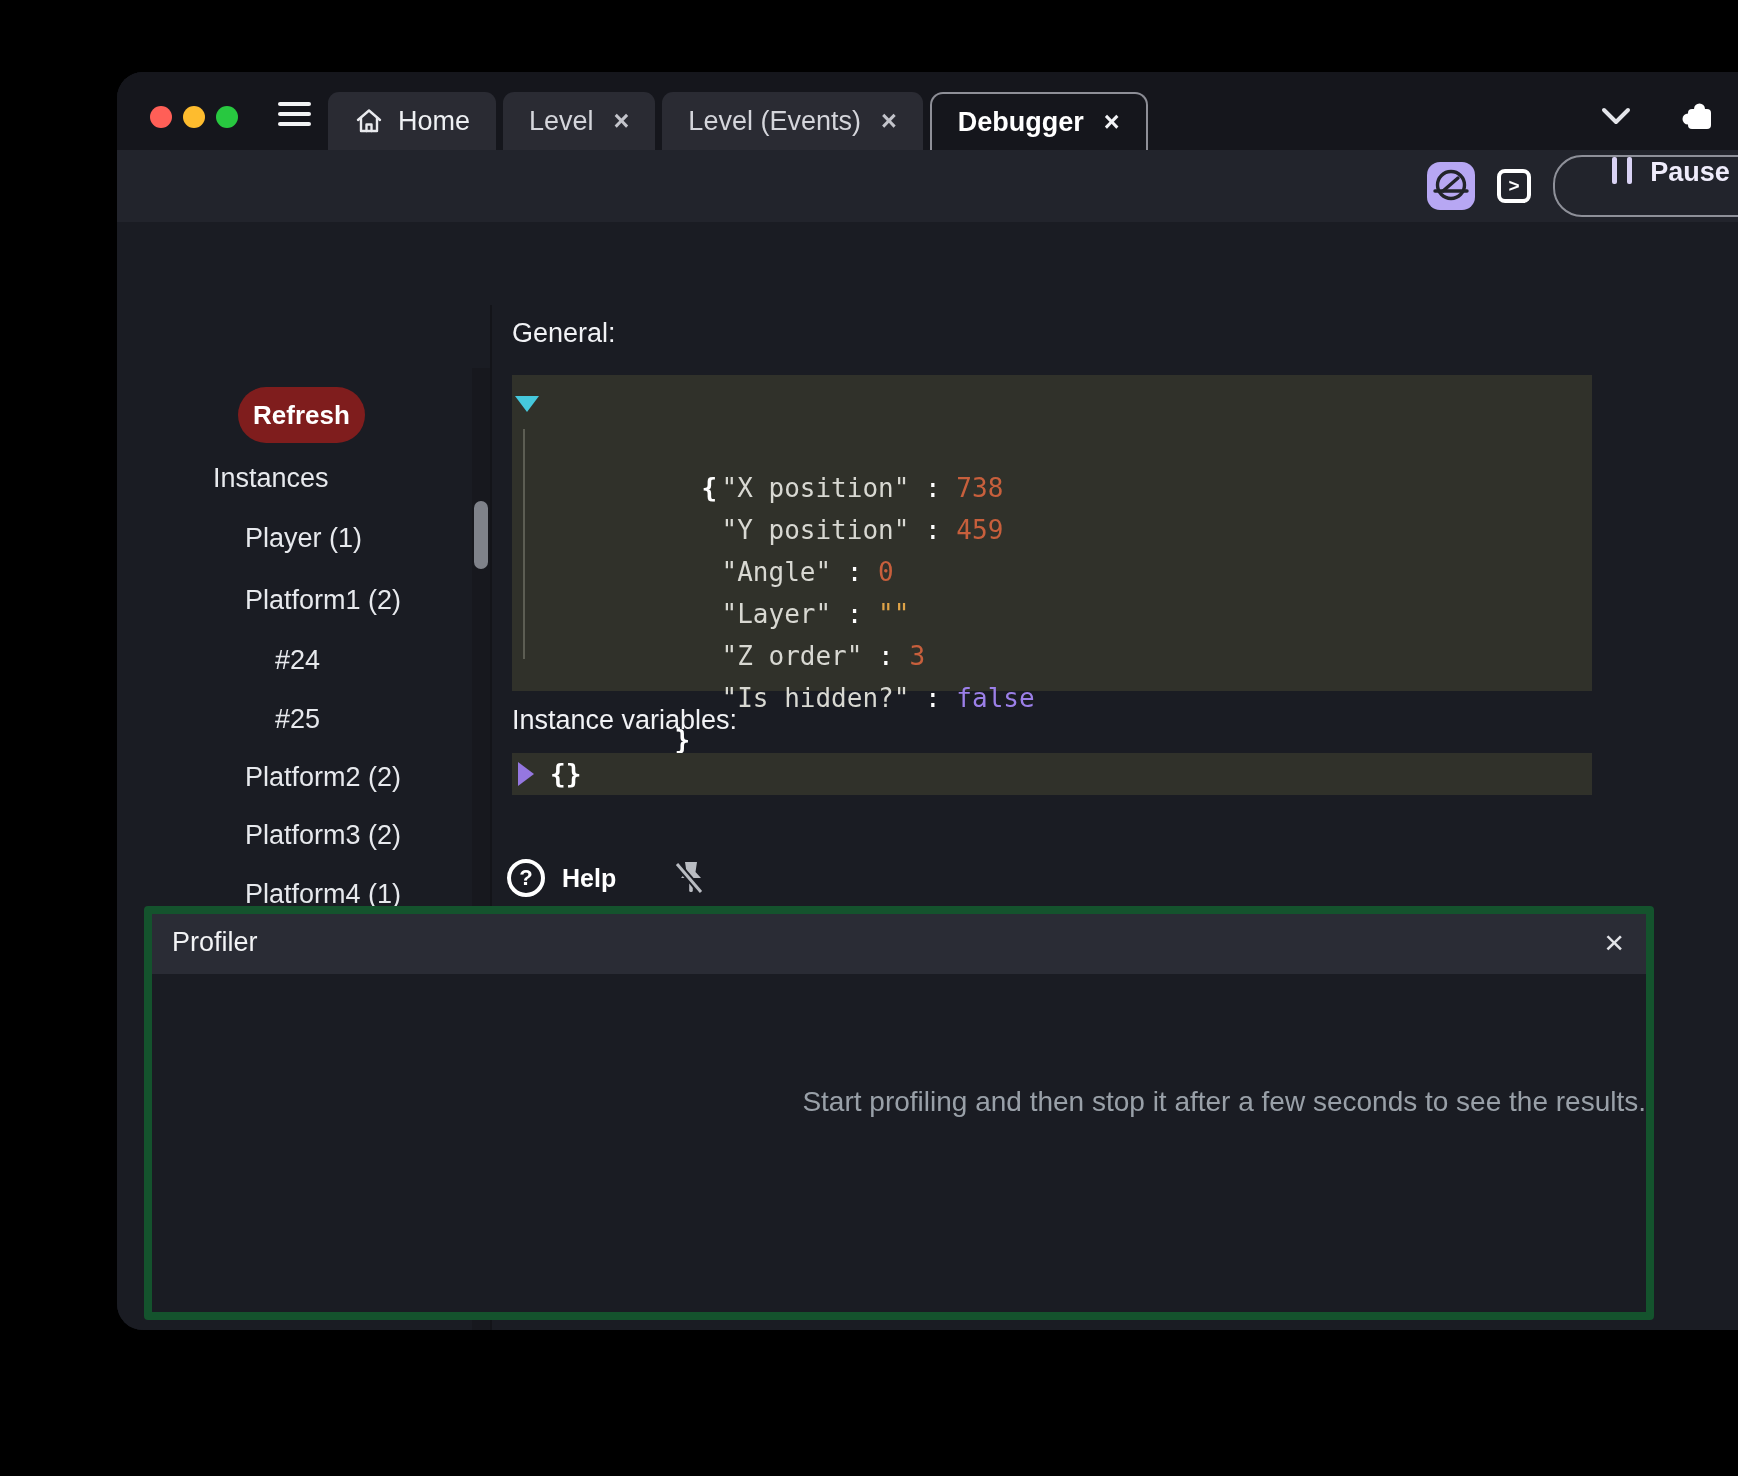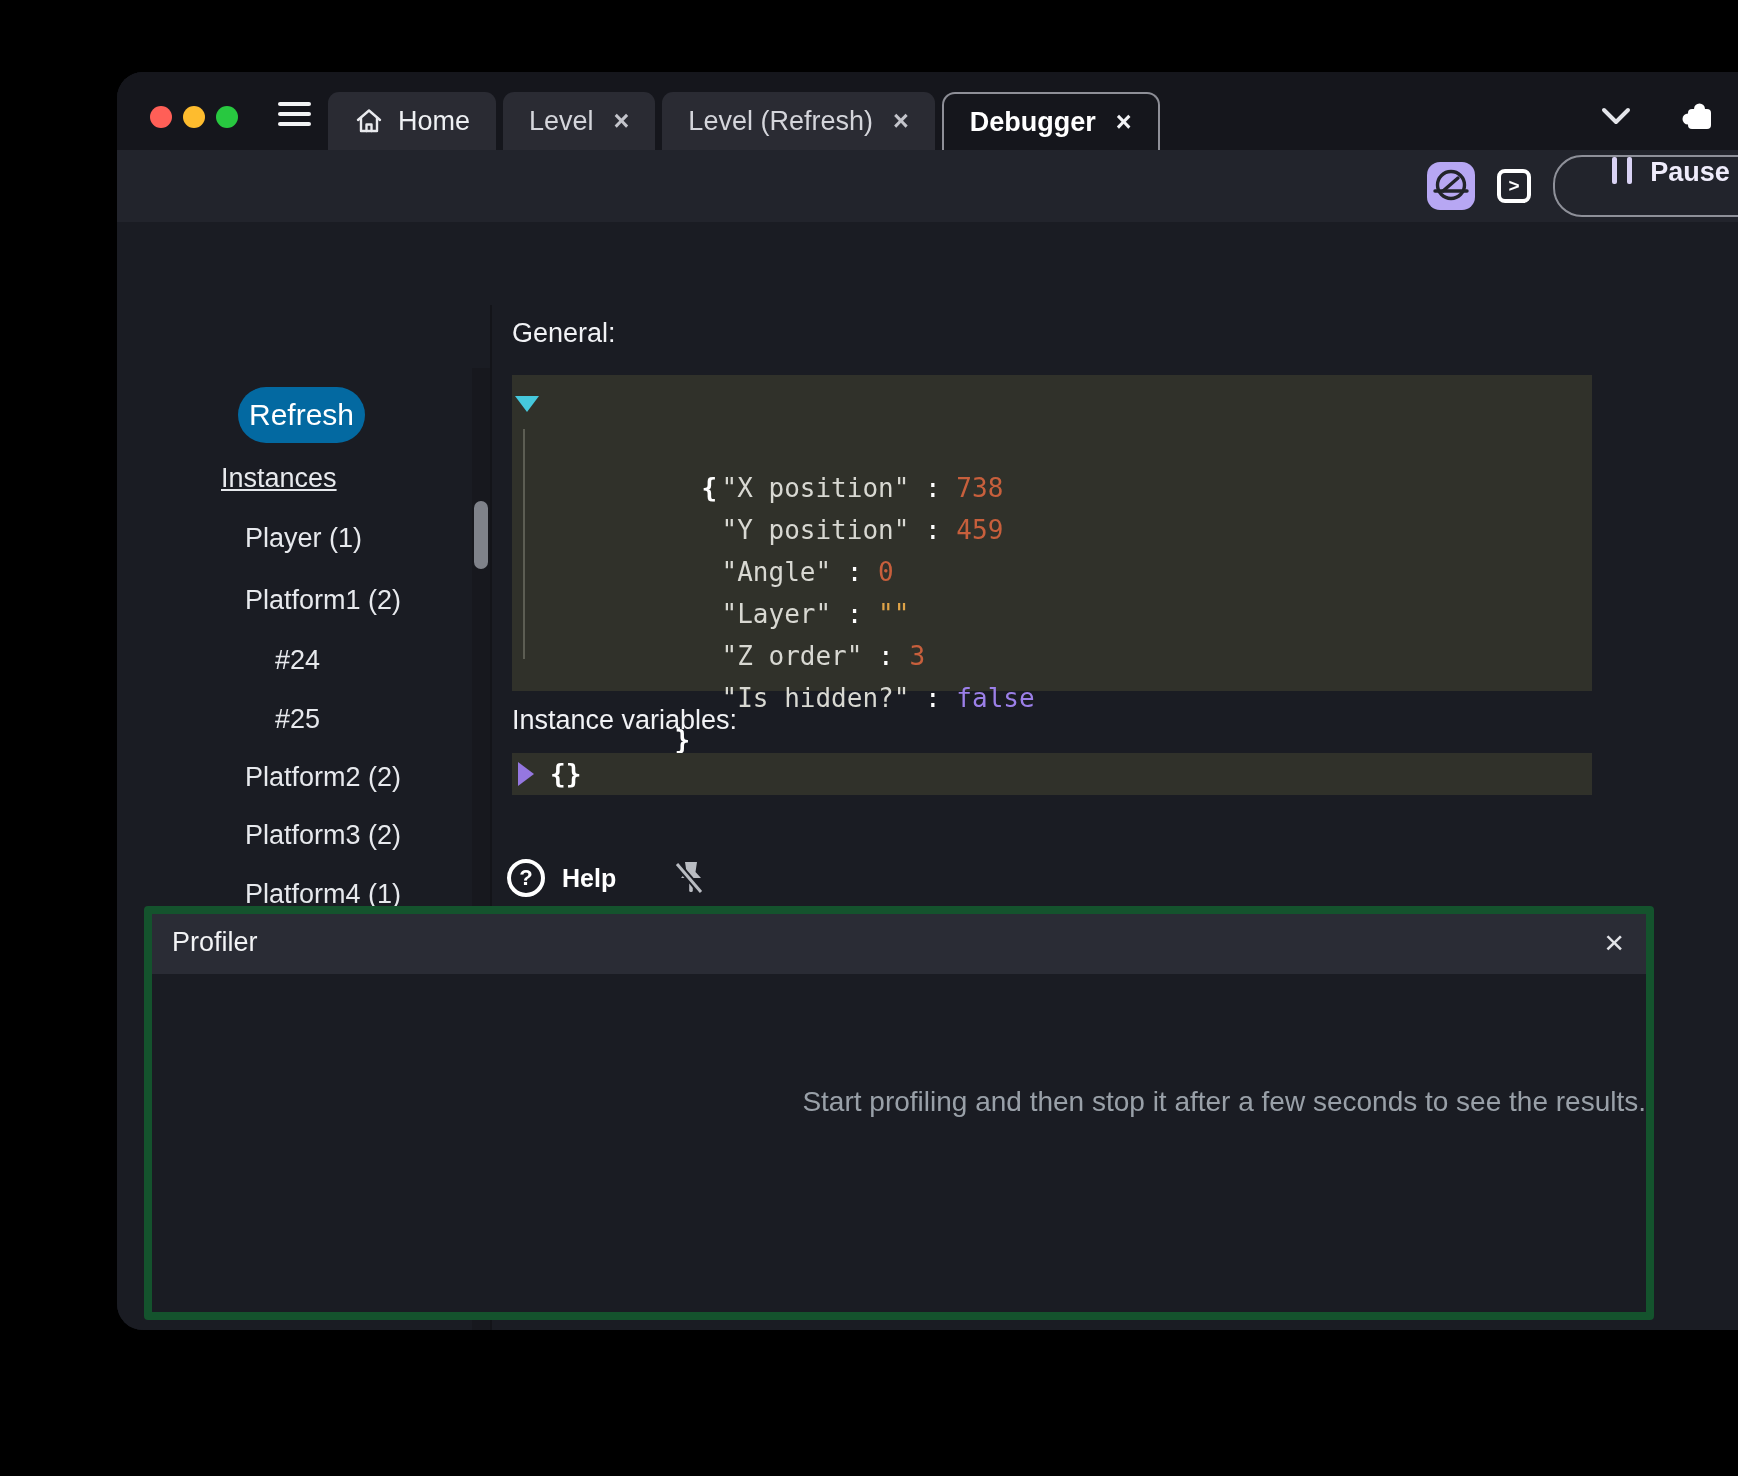--- a/index.html
+++ b/index.html
@@ -39,23 +39,23 @@
   
   .preview-row{position:absolute;left:0;top:150px;width:100%;height:83px;background:#2b2d36;border-top:1px solid #15161c;box-sizing:border-box;}
   .preview-title{position:absolute;left:18px;top:24px;font-size:29px;font-weight:700;color:#fbfbfd;}
   .preview-caret{position:absolute;right:29px;top:36px;width:0;height:0;cursor:pointer;
                  border-left:12px solid transparent;border-right:12px solid transparent;border-top:15px solid #e9eaee;}
   
   .sidebar{position:absolute;left:0;top:233px;width:373px;bottom:0;background:#1a1c23;}
   .side-head{position:absolute;left:0;top:0;width:100%;height:63px;background:#33353d;}
   .side-head span{position:absolute;left:18px;top:14px;font-size:28px;color:#edeef2;}
   .refresh-btn{position:absolute;left:121px;top:82px;width:127px;height:56px;border-radius:28px;border:none;
-               background:#0369a1;color:#fff;font-weight:400;font-size:30px;font-family:inherit;cursor:pointer;}
+               background:#7f1d1d;color:#fff;font-weight:700;font-size:26px;font-family:inherit;cursor:pointer;}
   .tree-item{position:absolute;height:34px;line-height:34px;font-size:27px;color:#e7e9ed;white-space:nowrap;cursor:pointer;}
-  .idt0{left:104px;text-decoration:underline;} .idt1{left:128px;} .idt2{left:158px;}
+  .idt0{left:96px;} .idt1{left:128px;} .idt2{left:158px;}
   .scroll-track{position:absolute;right:0;top:63px;bottom:0;width:18px;background:#17181e;}
   .scroll-thumb{position:absolute;right:2px;top:133px;width:14px;height:68px;border-radius:7px;background:#7f828a;cursor:grab;}
   .side-divider{position:absolute;left:373px;top:233px;width:2px;bottom:0;background:#131419;}
   
   .inspector{position:absolute;left:375px;top:233px;right:0;bottom:0;background:#1a1c23;}
   .section-label{position:absolute;left:20px;font-size:27px;color:#f1f2f5;}
   .gen-label{top:13px;}
   .json-box{position:absolute;left:20px;top:70px;width:1080px;height:316px;background:#30312a;
             font-family:"DejaVu Sans Mono",monospace;font-size:26px;box-sizing:border-box;padding-top:8px;}
   .jrow{height:42px;line-height:42px;white-space:pre;}
@@ -115,21 +115,21 @@
                 <path d="M12.5 25 V18.5 H17.5 V25"></path>
             </svg>
           </span>
           <span class="tlabel">Home</span>
         </div>
         <div class="tab">
           <span class="tlabel">Level</span>
           <span class="close">×</span>
         </div>
         <div class="tab">
-          <span class="tlabel">Level (Refresh)</span>
+          <span class="tlabel">Level (Events)</span>
           <span class="close">×</span>
         </div>
         <div class="tab active">
           <span class="tlabel">Debugger</span>
           <span class="close">×</span>
         </div>
       </div>
 
       <div class="tb-right">
         <span>

